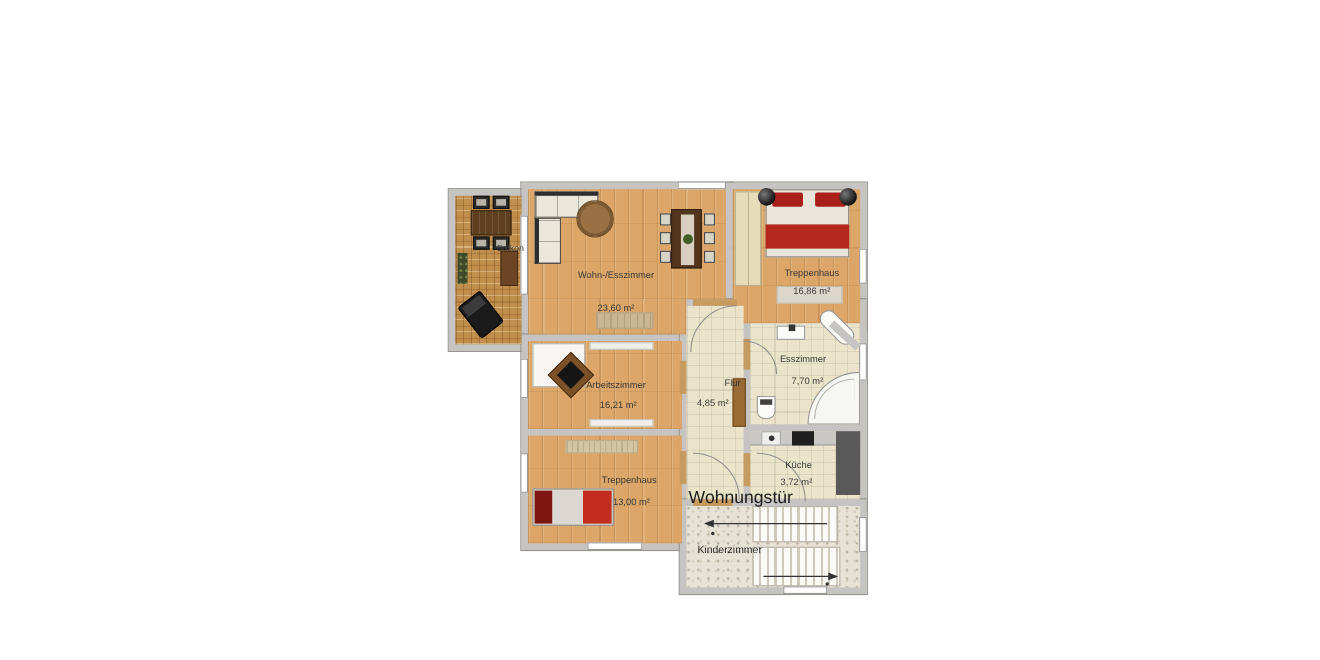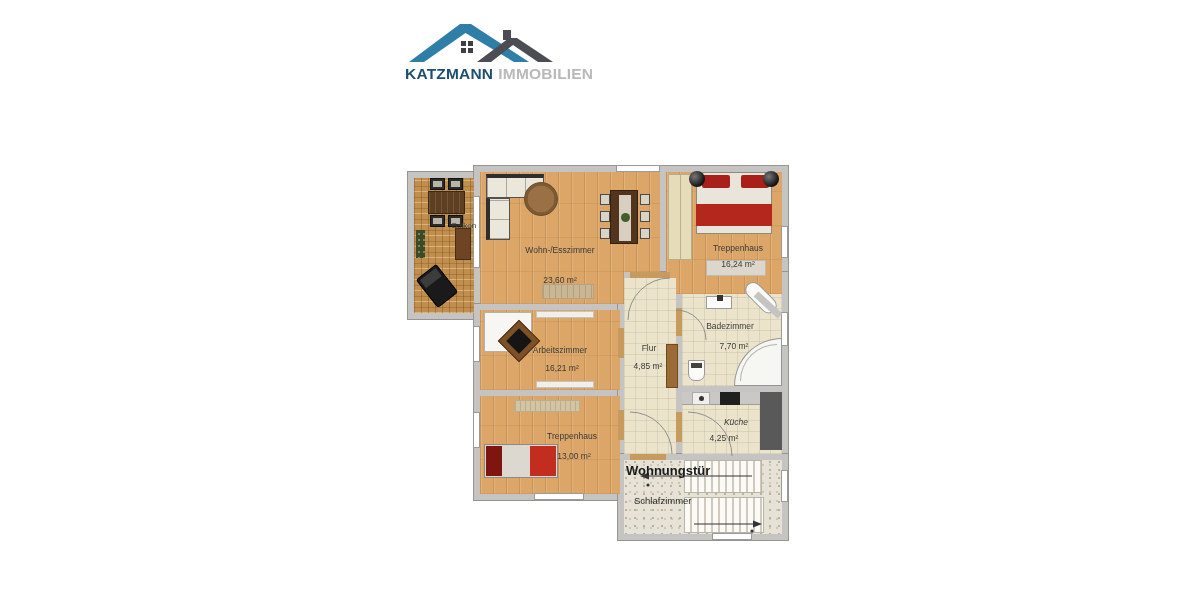--- a/index.html
+++ b/index.html
@@ -38,36 +38,20 @@
   .stairs{background:repeating-linear-gradient(90deg,#fbfaf6 0 5px,#cfcabb 5px 7px);
           border:1px solid #b9b4a6;}
   .bchair{background:#2b2b28;border:1px solid #111;}
   .bseat{position:absolute;left:2px;top:2px;right:2px;bottom:2px;background:#b9b4a8;}
 </style>
 </head>
 <body>
 
 <div class="page">
 
-  <div class="logo">
-    <svg width="165" height="52" viewBox="0 0 165 52">
-      <polygon points="4,50 55,12 66,12 124,50 109,50 60.5,21 19,50" fill="#2f7ea8"></polygon>
-      <rect x="98" y="18" width="8" height="10" fill="#4c4c54"></rect>
-      <polygon points="72,50 104,26 112,26 148,50 133,50 108,33 86,50" fill="#4c4c54"></polygon>
-      <g>
-        <rect x="56" y="29" width="5" height="5" fill="#3f3f46"></rect>
-        <rect x="63" y="29" width="5" height="5" fill="#3f3f46"></rect>
-        <rect x="56" y="36" width="5" height="5" fill="#3f3f46"></rect>
-        <rect x="63" y="36" width="5" height="5" fill="#3f3f46"></rect>
-      </g>
-    </svg>
-    <div class="logo-text">
-      <span class="brand1">KATZMANN</span><span class="brand2">IMMOBILIEN</span>
-    </div>
-  </div>
 
   <div class="plan">
 
     <div class="wall" style="left:0;top:12px;width:72px;height:147px;"></div>
     <div class="wall" style="left:66px;top:6px;width:192px;height:144px;"></div>
     <div class="wall" style="left:252px;top:6px;width:128px;height:134px;"></div>
     <div class="wall" style="left:66px;top:144px;width:152px;height:196px;"></div>
     <div class="wall" style="left:210px;top:112px;width:170px;height:192px;"></div>
     <div class="wall" style="left:210px;top:294px;width:170px;height:86px;"></div>
 
@@ -193,34 +177,34 @@
         <circle cx="344" cy="371" r="1.6" fill="#333"></circle>
       </g>
     </svg>
 
     <div class="rlabel" style="left:56px;top:62px;font-size:8px;">Balkon</div>
 
     <div class="rlabel" style="left:152px;top:86px;">Wohn-/Esszimmer</div>
     <div class="rlabel" style="left:152px;top:116px;">23,60 m²</div>
 
     <div class="rlabel" style="left:330px;top:84px;">Treppenhaus</div>
-    <div class="rlabel" style="left:330px;top:100px;">16,24 m²</div>
+    <div class="rlabel" style="left:330px;top:100px;">16,86 m²</div>
 
     <div class="rlabel" style="left:152px;top:186px;text-align:right;">Arbeitszimmer</div>
     <div class="rlabel" style="left:154px;top:204px;">16,21 m²</div>
 
     <div class="rlabel" style="left:164px;top:272px;">Treppenhaus</div>
     <div class="rlabel" style="left:166px;top:292px;">13,00 m²</div>
 
-    <div class="rlabel" style="left:241px;top:184px;">Flur</div>
+    <div class="rlabel" style="left:258px;top:184px;">Flur</div>
     <div class="rlabel" style="left:240px;top:202px;">4,85 m²</div>
 
-    <div class="rlabel" style="left:322px;top:162px;">Badezimmer</div>
+    <div class="rlabel" style="left:322px;top:162px;">Esszimmer</div>
     <div class="rlabel" style="left:326px;top:182px;">7,70 m²</div>
 
-    <div class="rlabel" style="left:328px;top:258px;font-style:italic;">Küche</div>
-    <div class="rlabel" style="left:316px;top:274px;">4,25 m²</div>
-
-    <div class="rlabel rlabel-l" style="left:218px;top:304px;font-size:13px;font-weight:700;color:#1a1a1a;">Wohnungstür</div>
-    <div class="rlabel rlabel-l" style="left:226px;top:336px;font-size:9.5px;color:#2a2a2a;">Schlafzimmer</div>
+    <div class="rlabel" style="left:318px;top:258px;">Küche</div>
+    <div class="rlabel" style="left:316px;top:274px;">3,72 m²</div>
+
+    <div class="rlabel rlabel-l" style="left:218px;top:285px;font-size:16px;font-weight:400;color:#1a1a1a;">Wohnungstür</div>
+    <div class="rlabel rlabel-l" style="left:226px;top:336px;font-size:9.5px;color:#2a2a2a;">Kinderzimmer</div>
 
   </div>
 </div>
 
 </body></html>

